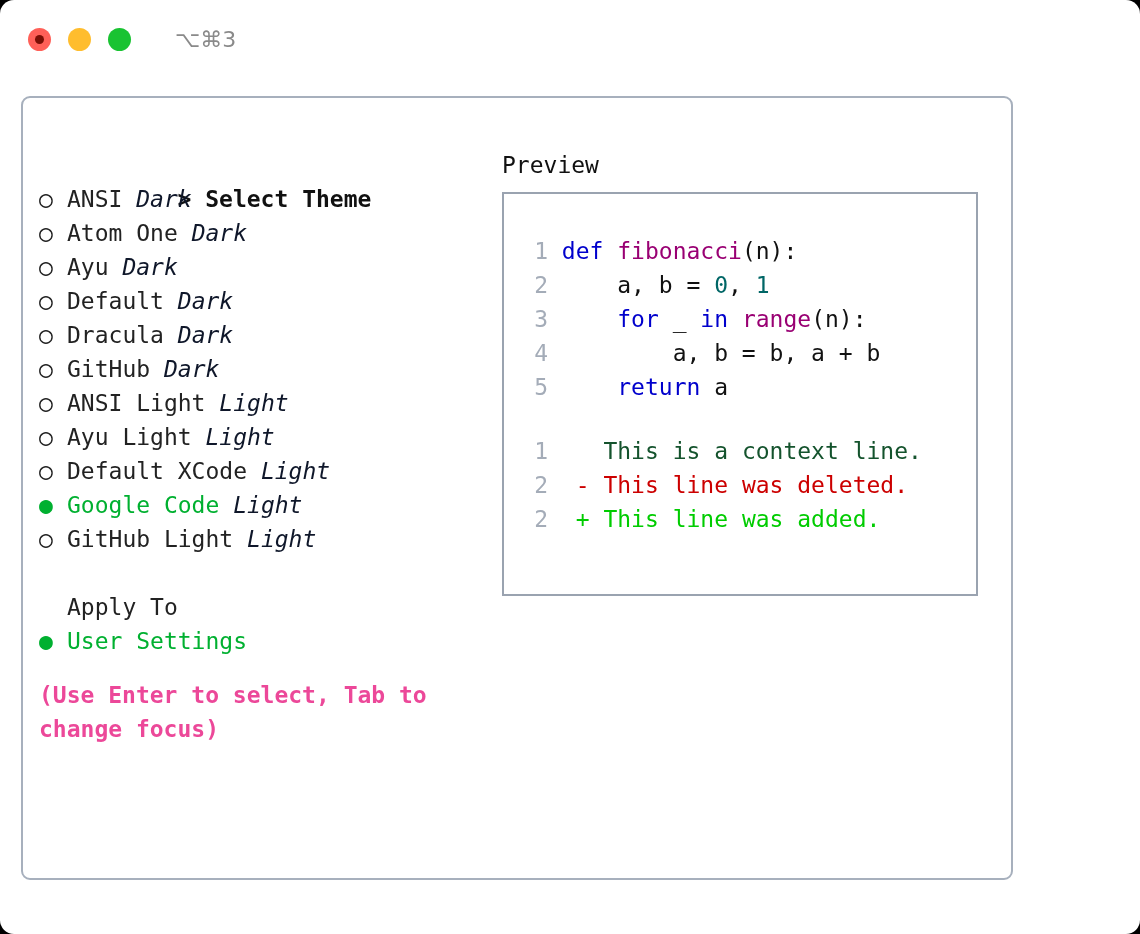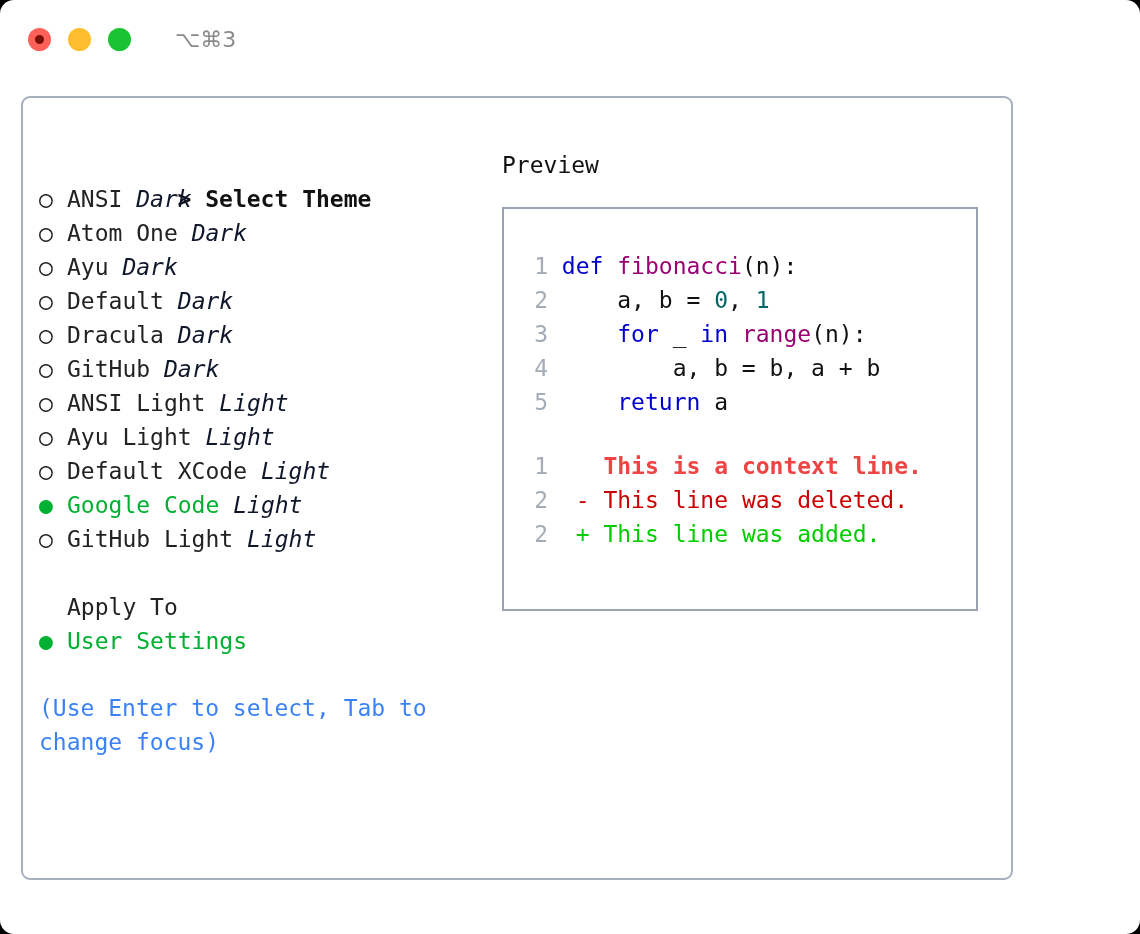--- a/index.html
+++ b/index.html
@@ -122,43 +122,44 @@
     line-height: 34px;
     height: 34px;
     white-space: pre;
     color: #222222;
   }
   .subheading .marker { display: inline-block; width: 28px; }
 
   .spacer { height: 34px; }
 
   .hint {
-    margin-top: 33px;
-    font-size: 23px;
-    line-height: 34px;
-    color: #3b82f6;
+    margin-top: 20px;
+    font-size: 23px;
+    line-height: 34px;
+    color: #ec4899;
     width: 420px;
     white-space: pre-wrap;
+    font-weight: bold;
   }
 
   
   #right-col {
     position: absolute;
     left: 479px;
     top: 50px;
     width: 500px;
   }
   .preview-title {
     font-size: 23px;
     color: #111111;
     line-height: 34px;
     white-space: pre;
   }
   #preview-box {
-    margin-top: 25px;
+    margin-top: 10px;
     width: 476px;
     height: 404px;
     border: 2px solid #9aa3b0;
     box-sizing: border-box;
     background: #ffffff;
     position: relative;
   }
   #code-area {
     position: absolute;
     left: 18px;
@@ -178,21 +179,21 @@
     color: #a4acb8;
   }
   .code-gap { height: 30px; }
 
   .tok-kw   { color: #0000cc; }
   .tok-fn   { color: #990073; }
   .tok-id   { color: #111111; }
   .tok-num  { color: #006666; }
   .tok-punc { color: #111111; }
 
-  .diff-ctx { color: #ef4444; font-weight: bold; }
+  .diff-ctx { color: #14532d; }
   .diff-del { color: #cc0000; }
   .diff-add { color: #00cc00; }
 </style>
 </head>
 <body>
 
 <div id="page">
 
   <div id="titlebar">
     <div class="traffic">

